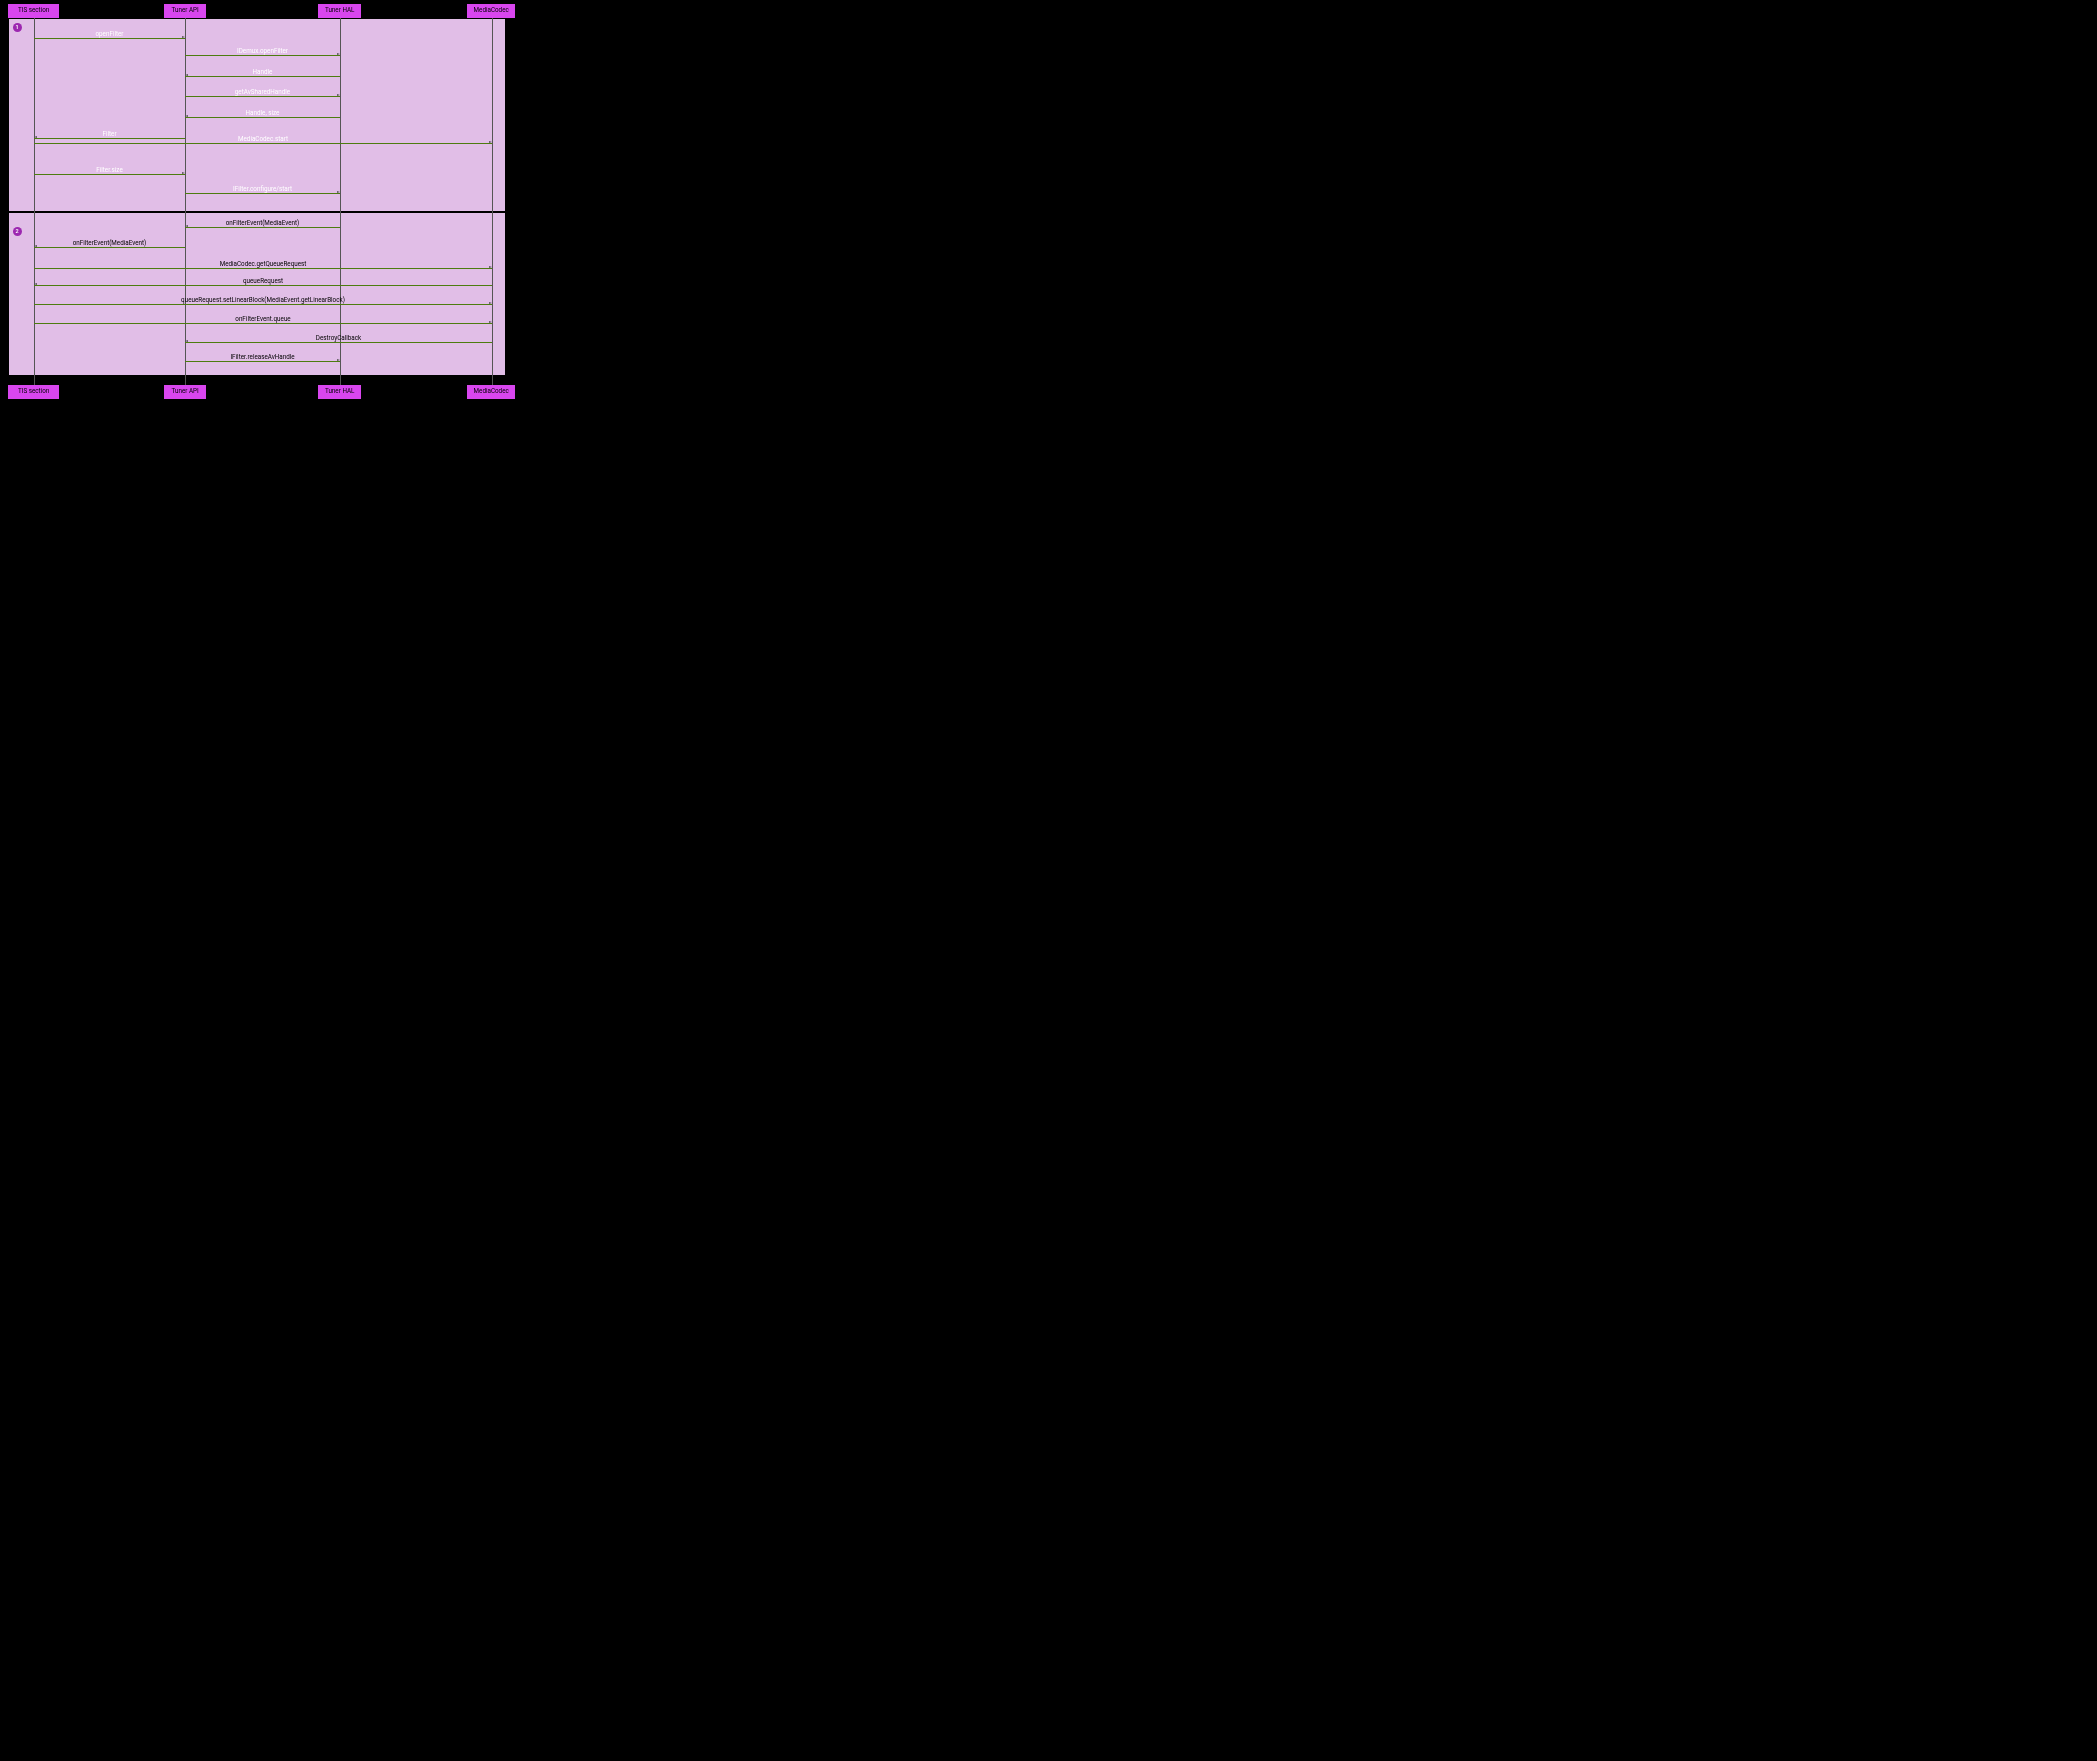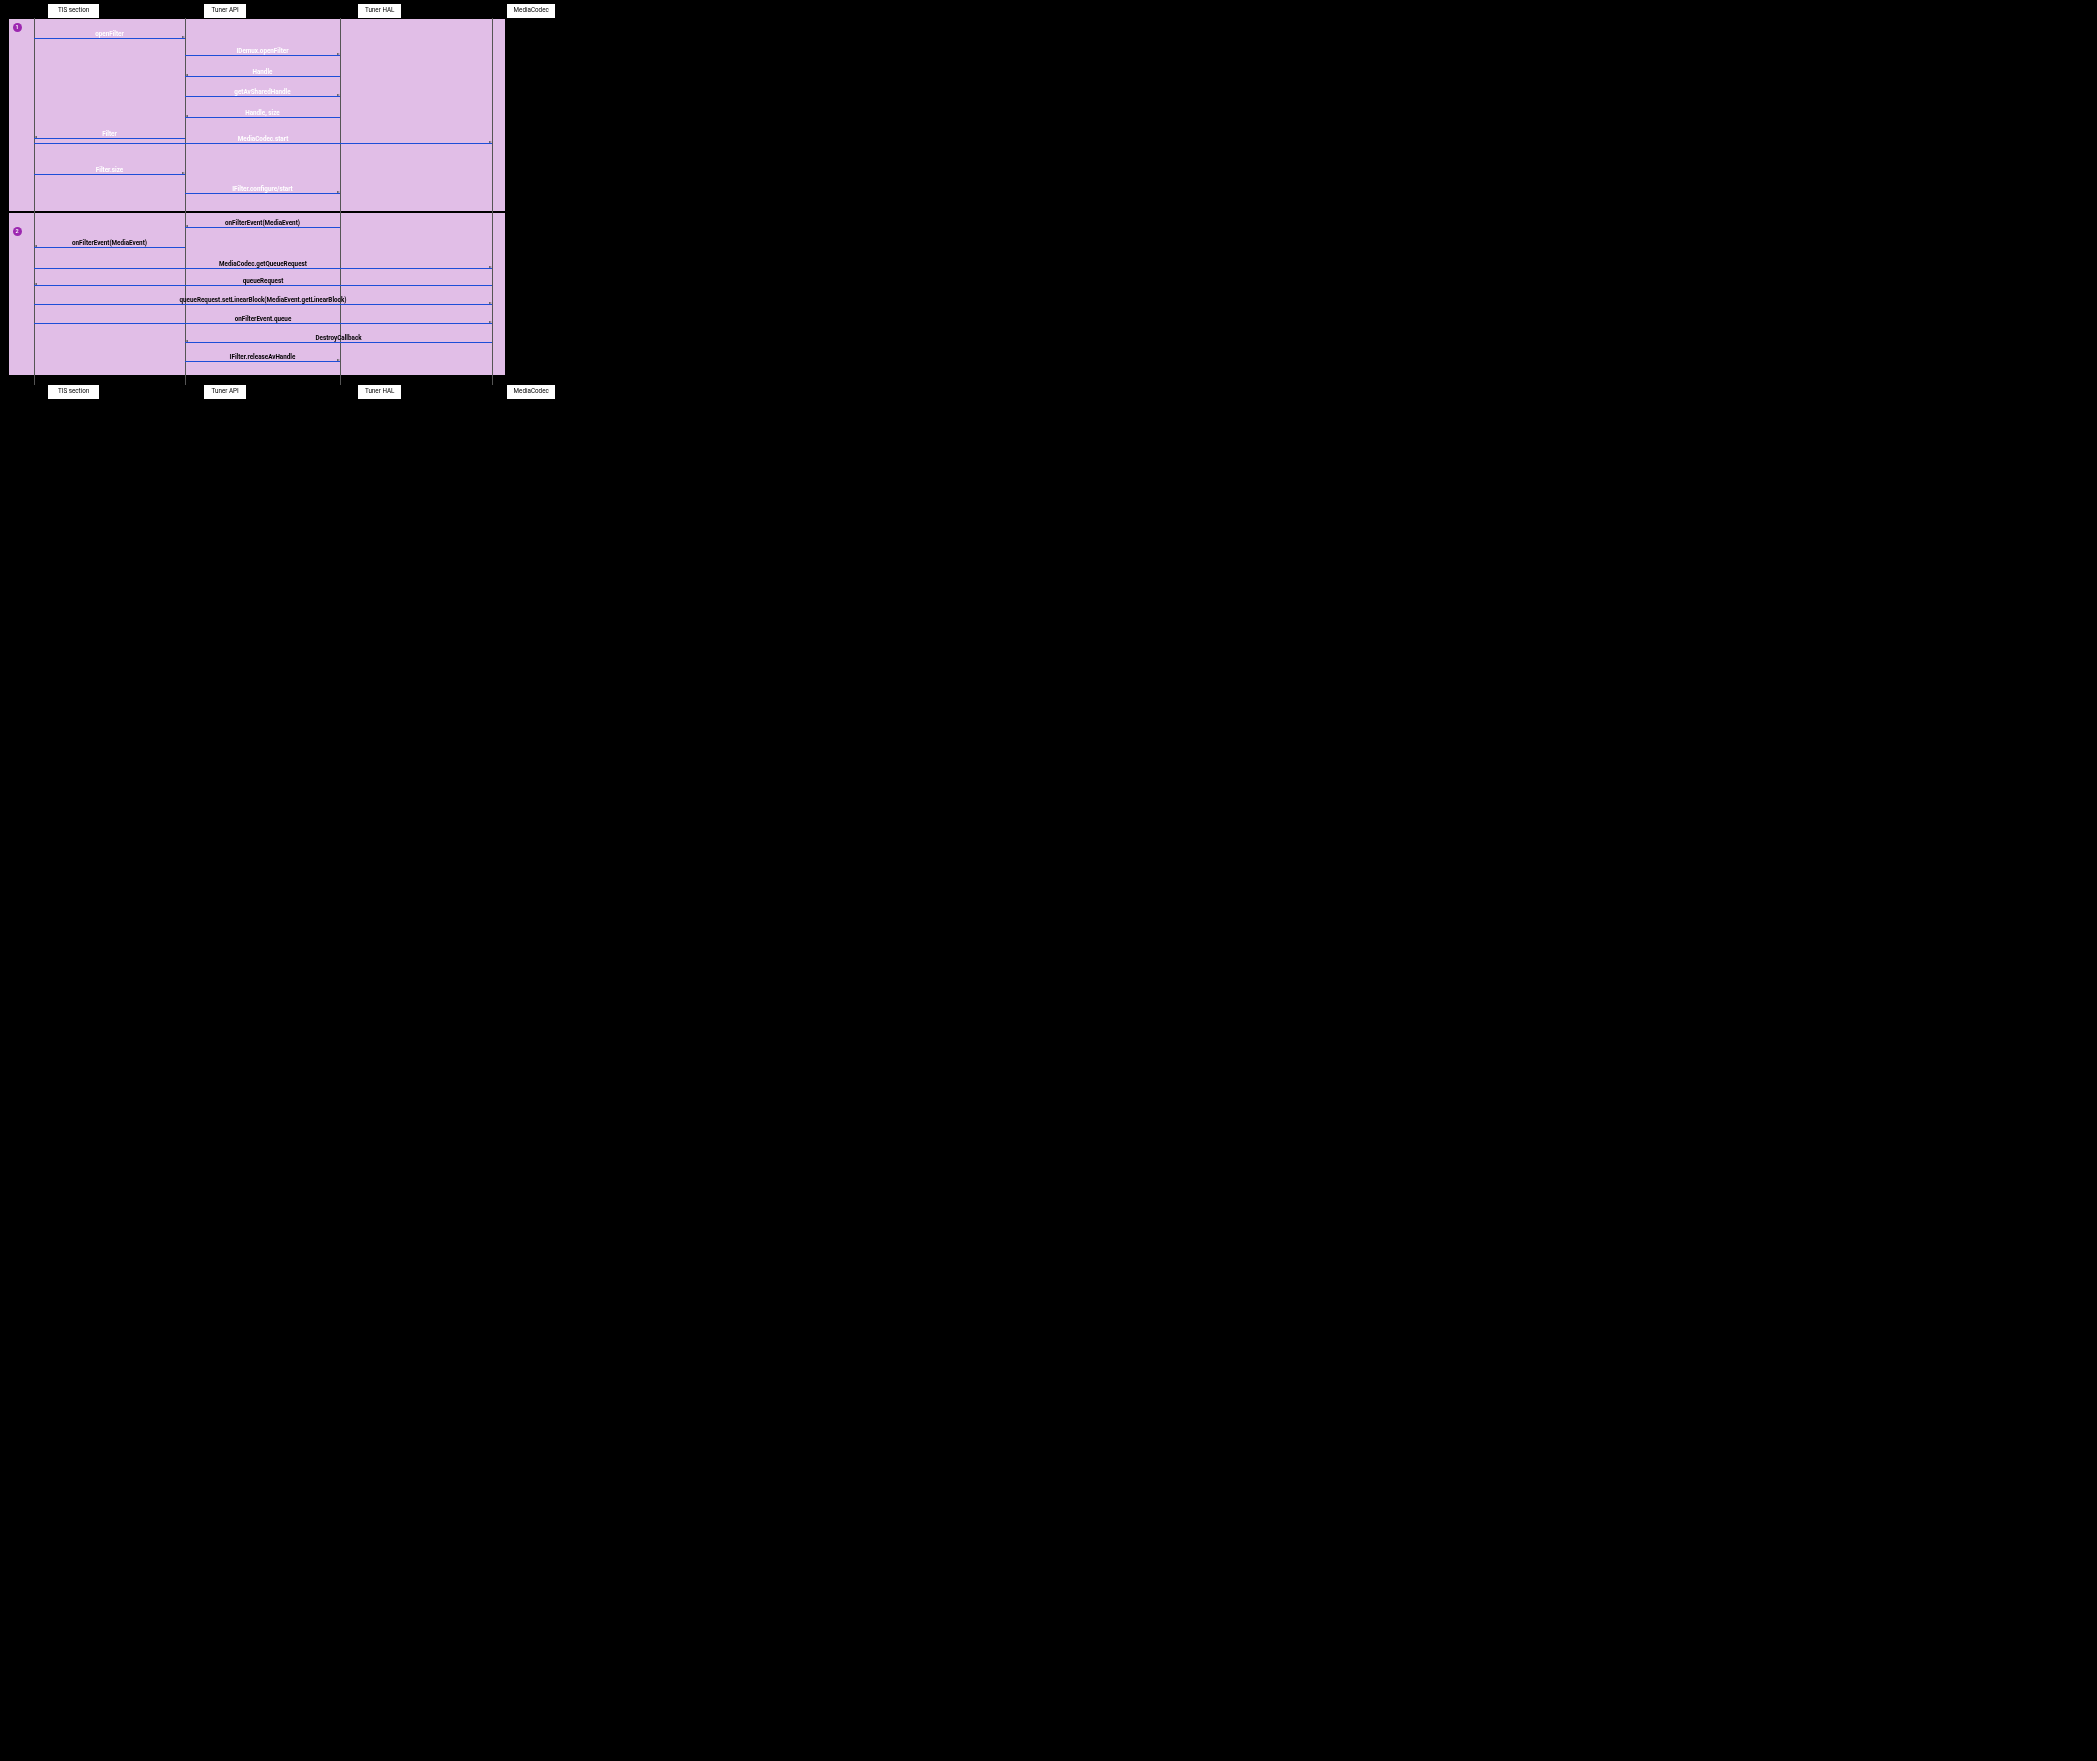--- a/index.html
+++ b/index.html
@@ -20,27 +20,26 @@
     position: absolute;
     top: 17.6px;
     bottom: 17.6px;
     width: 0;
     border-left: 0.4px solid #555;
   }
   .participant {
     position: absolute;
     height: 13.4px;
     line-height: 13.4px;
-    background: #ffffff;
+    background: #d946ef;
     color: #000;
     text-align: center;
     font-size: 6.3px;
     padding: 0 4.2px;
     white-space: nowrap;
-    margin-left: 40px;
   }
   .zone1 {
     position: absolute;
     left: 9.2px;
     right: 15px;
     background: #e1bee7;
   }
   .zone-label {
     position: absolute;
     left: 3.4px;
@@ -51,22 +50,21 @@
     background: #9c27b0;
     color: #fff;
     text-align: center;
     line-height: 9.2px;
     font-size: 5.5px;
     font-weight: 600;
   }
   .msg {
     position: absolute;
     height: 0.4px;
-    background: #1d4ed8;
-    font-weight: bold;
+    background: #4d7c0f;
   }
   .msg .label {
     position: absolute;
     left: 0;
     right: 0;
     bottom: 0.8px;
     text-align: center;
     font-size: 6.3px;
     color: #000;
     white-space: nowrap;

